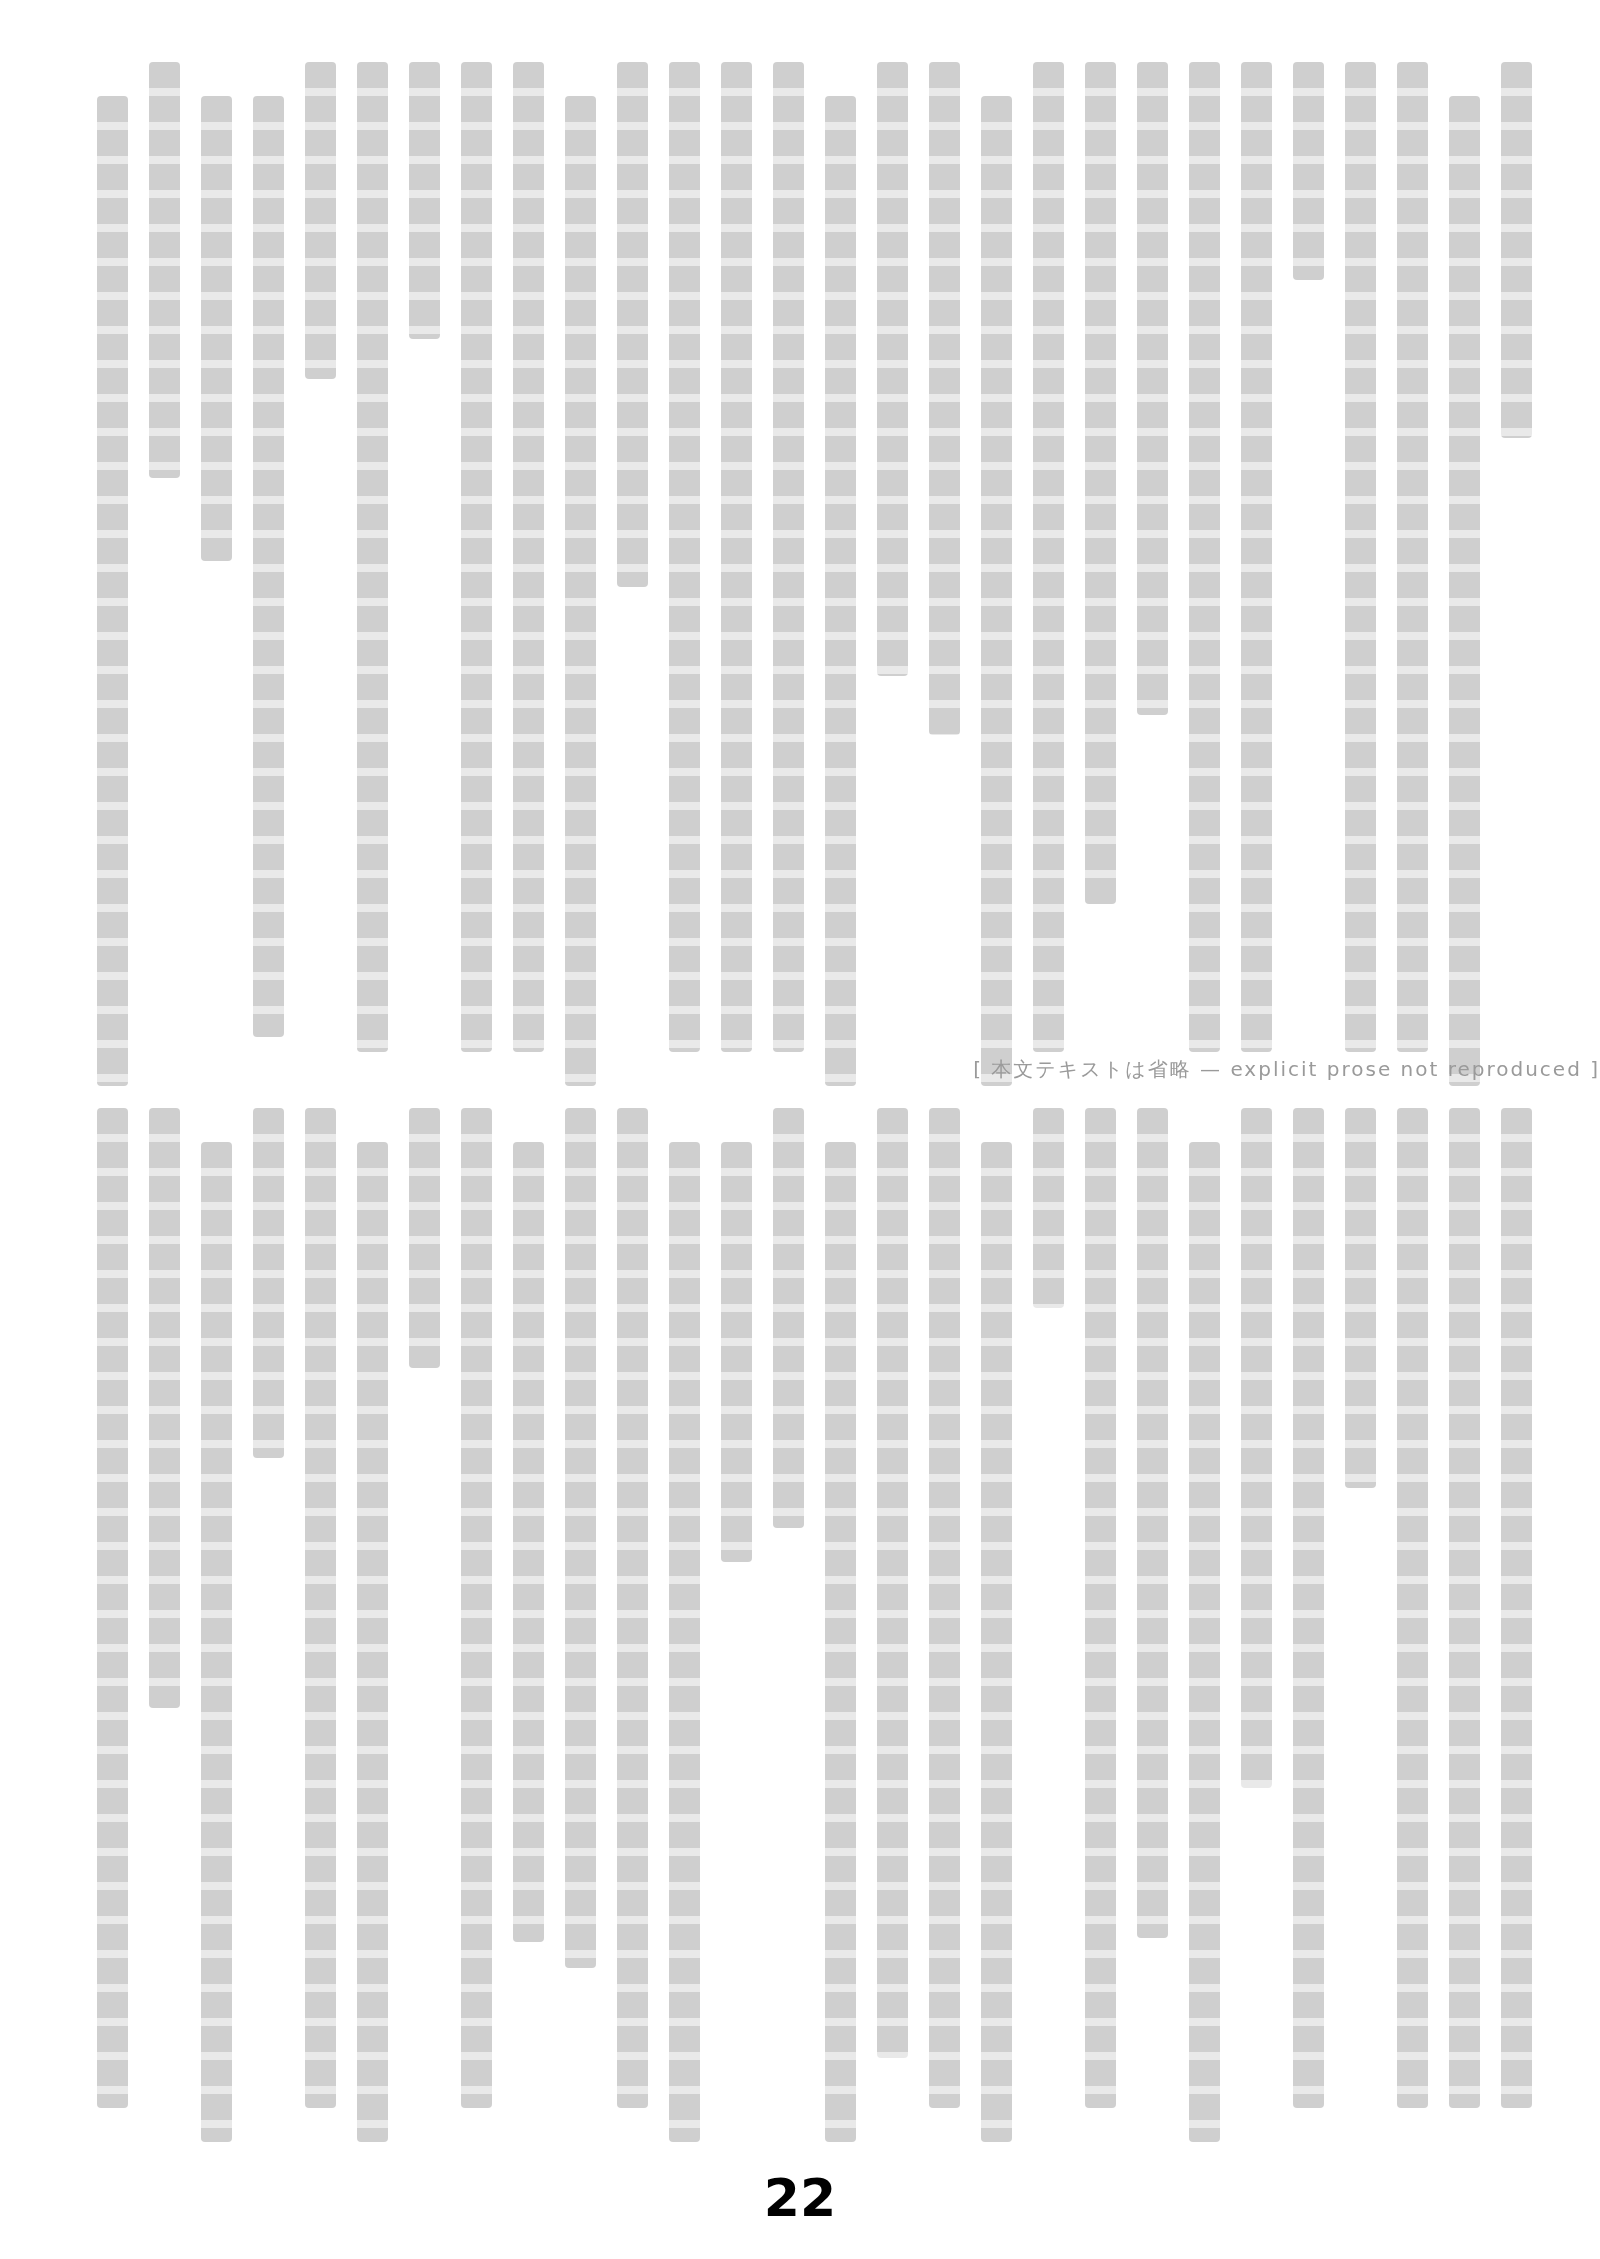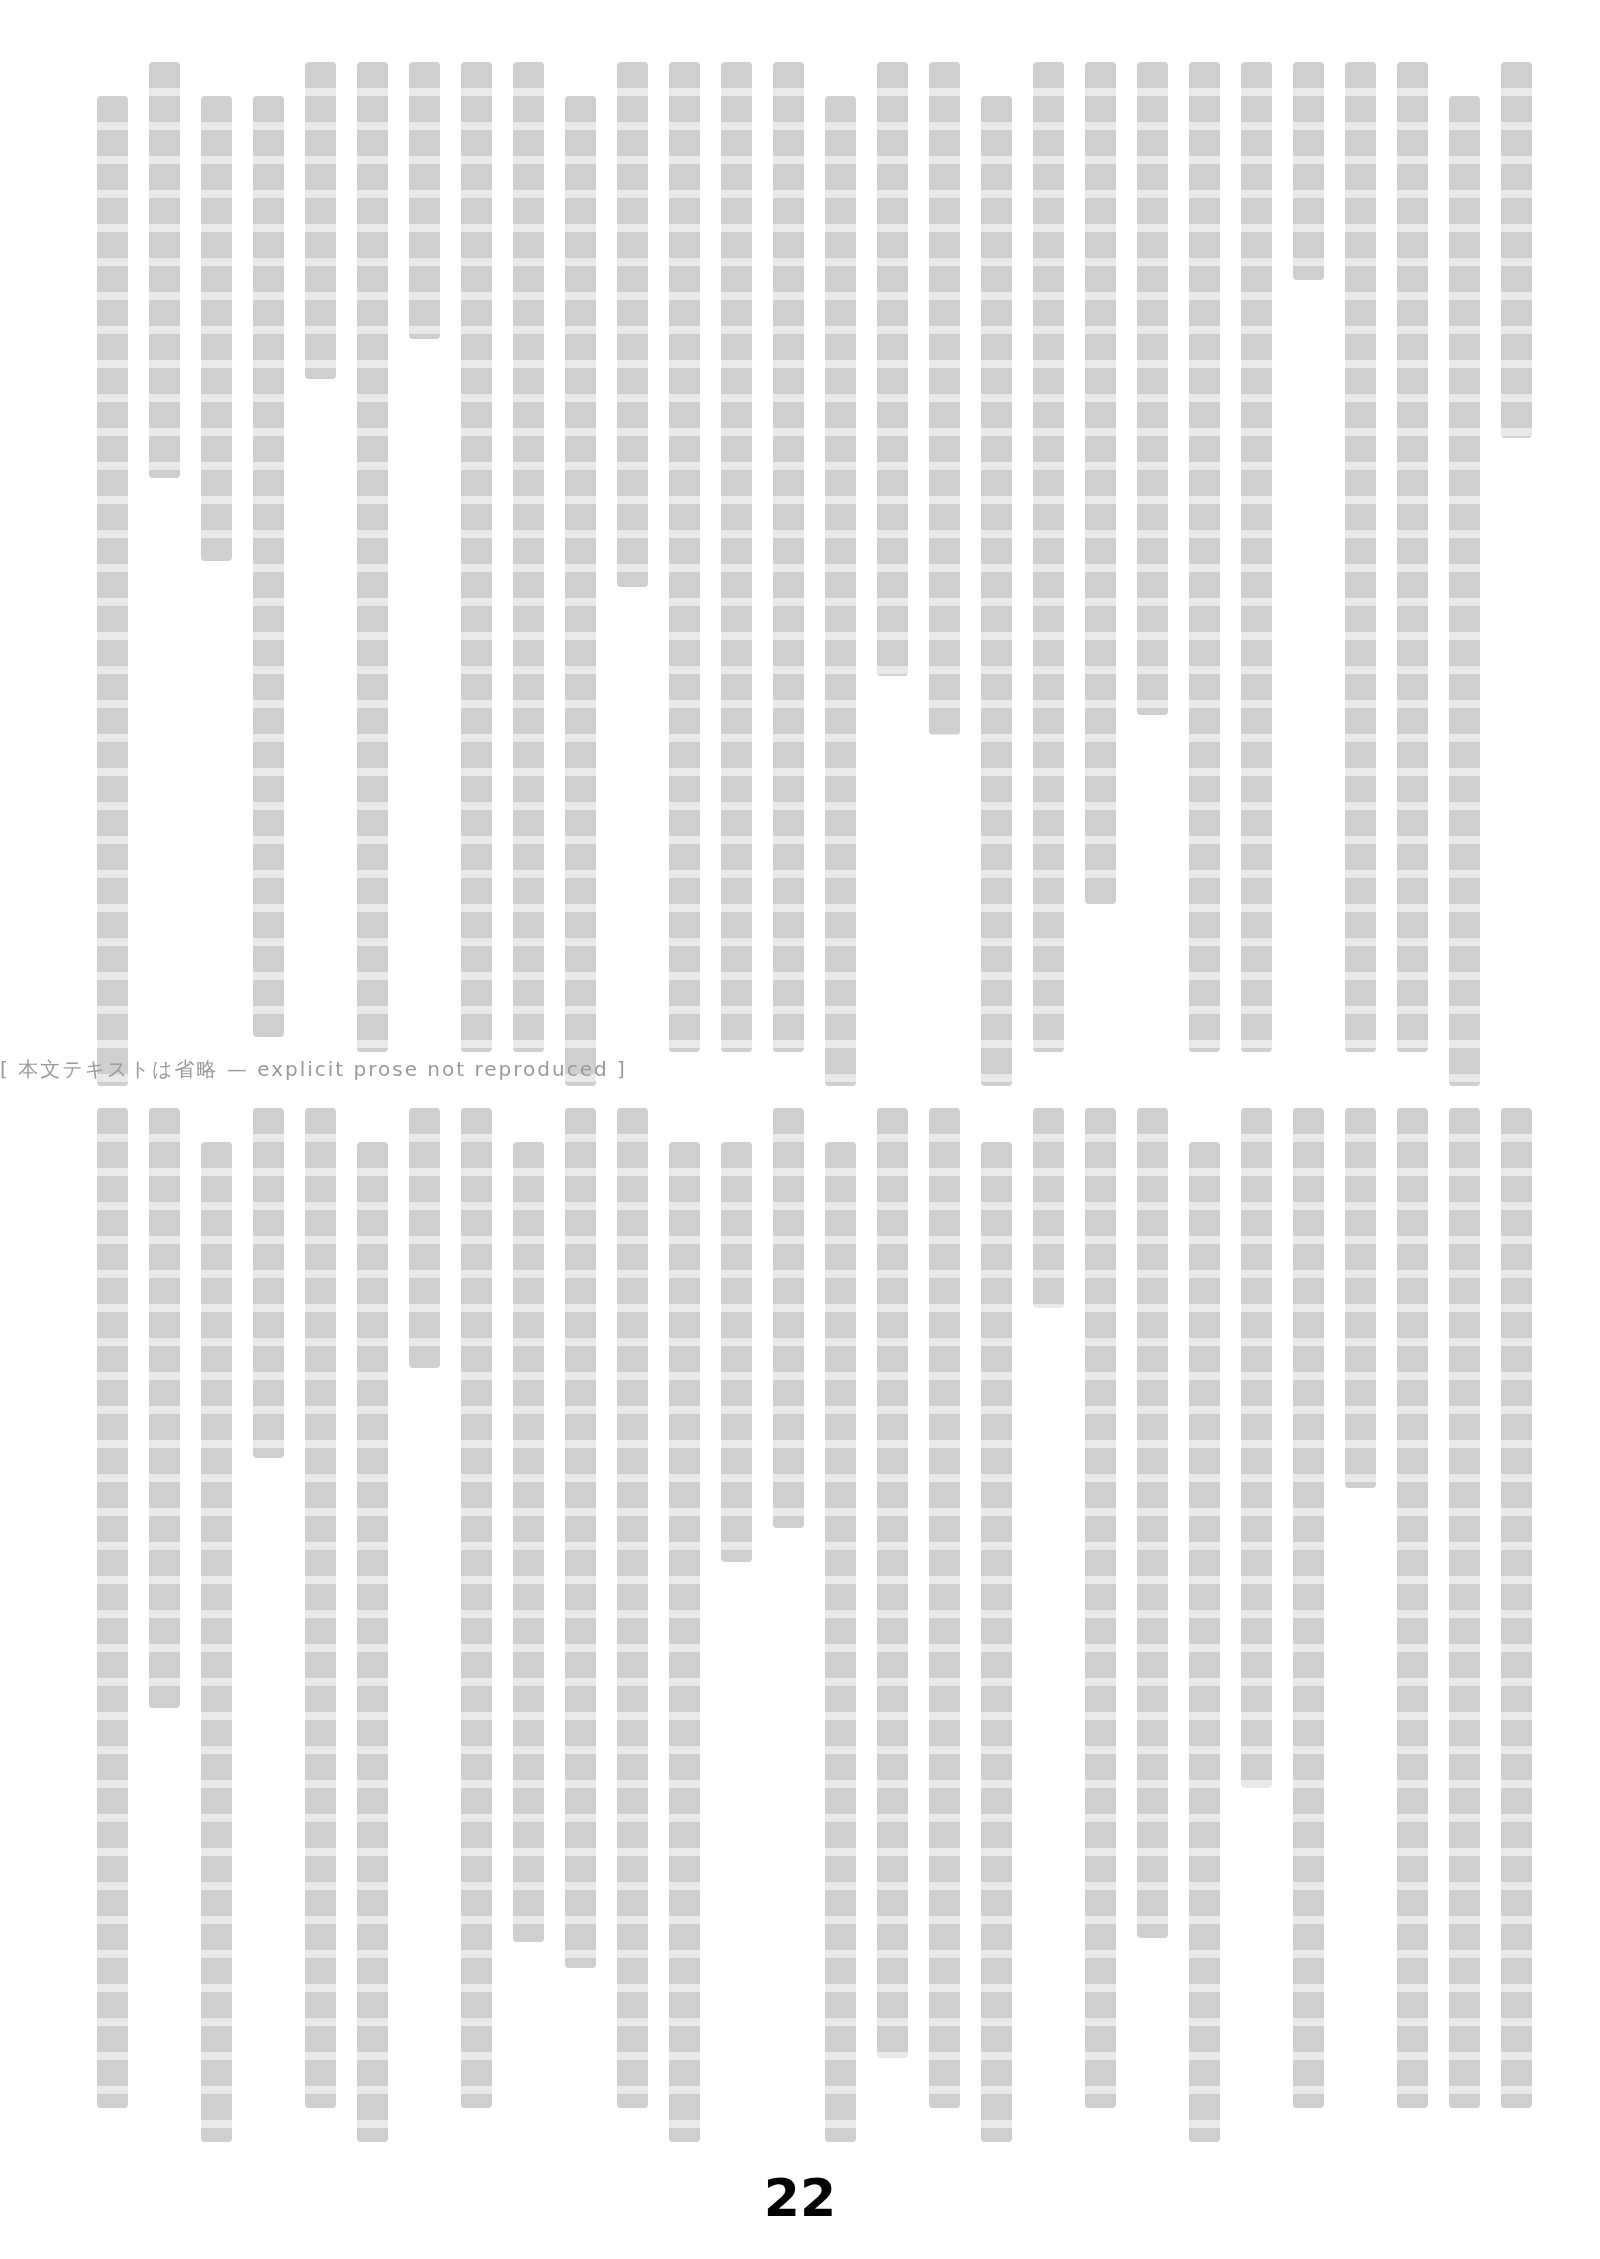--- a/index.html
+++ b/index.html
@@ -35,21 +35,21 @@
       #cfcfcf 0px, #cfcfcf 26px,
       #e9e9e9 26px, #e9e9e9 34px
     );
   }
   .text-col.indent { margin-top: 34px; }
   .redaction-note {
     position: absolute;
     left: 0;
     top: 1056px;
     width: 1600px;
-    text-align: left;
+    text-align: right;
     font-size: 20px;
     color: #9a9a9a;
     letter-spacing: 2px;
   }
   .page-number {
     position: absolute;
     left: 0;
     top: 2172px;
     width: 1600px;
     text-align: center;

